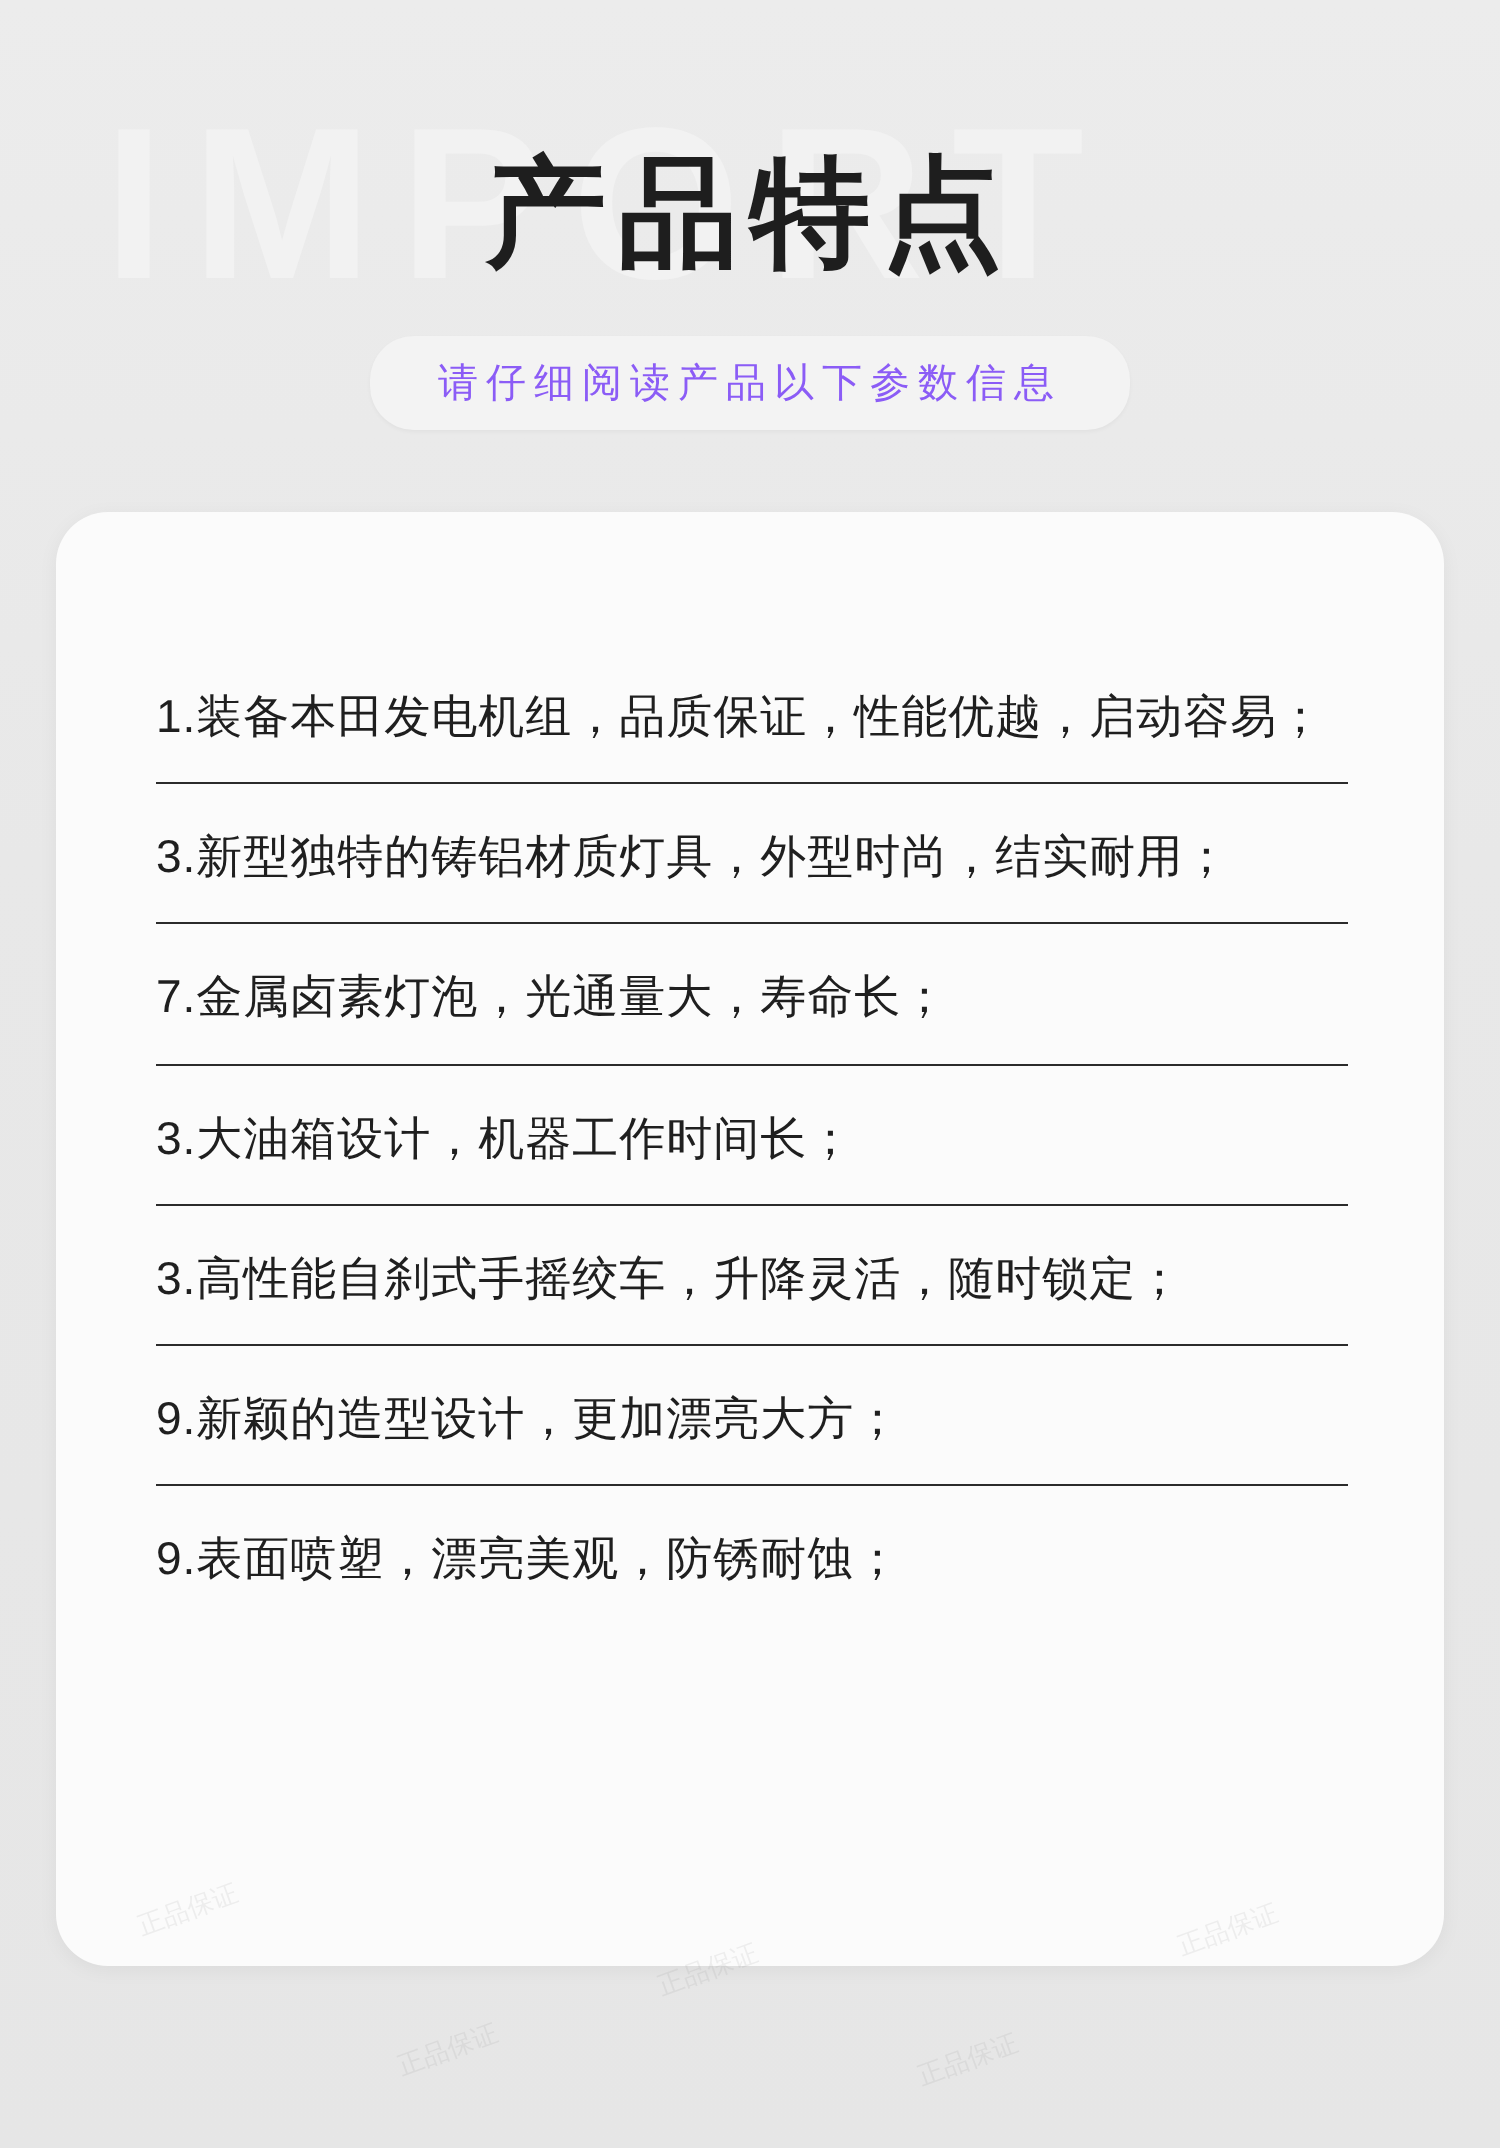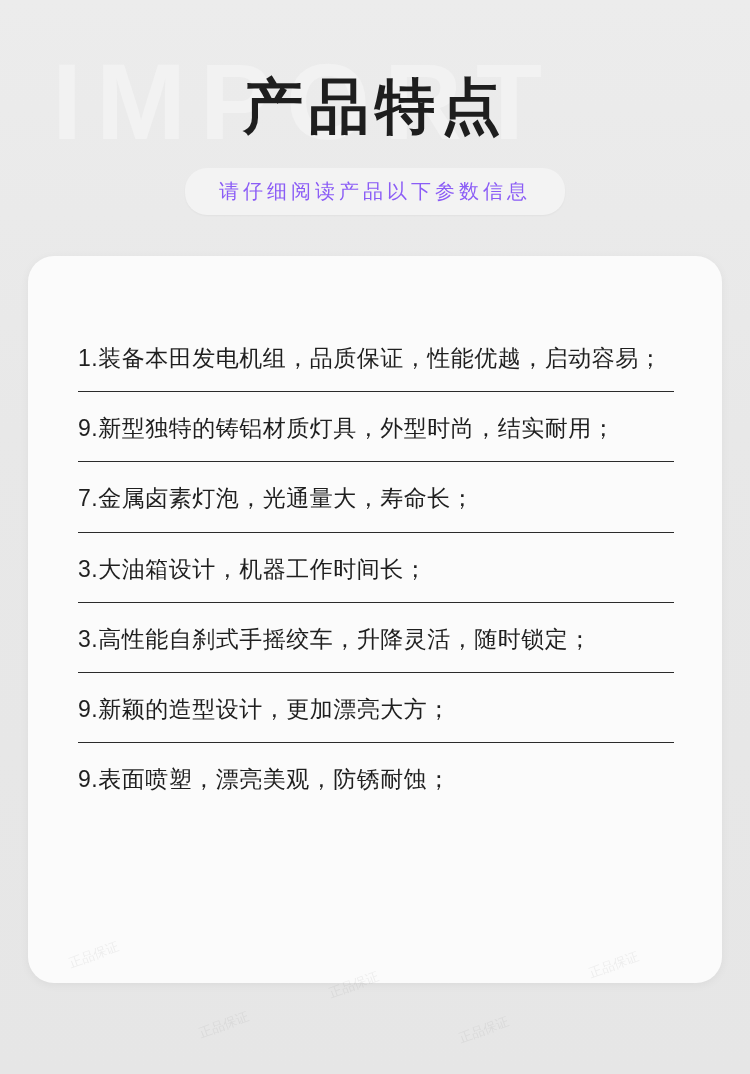--- a/index.html
+++ b/index.html
@@ -132,21 +132,21 @@
   <div class="header">
     <h1 class="main-title">产品特点</h1>
     <div class="subtitle-wrap">
       <span class="subtitle">请仔细阅读产品以下参数信息</span>
     </div>
   </div>
 
   <div class="card">
     <ul class="feature-list">
       <li class="feature-item">1.装备本田发电机组，品质保证，性能优越，启动容易；</li>
-      <li class="feature-item">9.新型独特的铸铝材质灯具，外型时尚，结实耐用；</li>
+      <li class="feature-item">3.新型独特的铸铝材质灯具，外型时尚，结实耐用；</li>
       <li class="feature-item">7.金属卤素灯泡，光通量大，寿命长；</li>
       <li class="feature-item">3.大油箱设计，机器工作时间长；</li>
       <li class="feature-item">3.高性能自刹式手摇绞车，升降灵活，随时锁定；</li>
       <li class="feature-item">9.新颖的造型设计，更加漂亮大方；</li>
       <li class="feature-item">9.表面喷塑，漂亮美观，防锈耐蚀；</li>
     </ul>
 
     <span class="wm" style="left:40px; top:690px;">正品保证</span>
     <span class="wm" style="left:300px; top:720px;">正品保证</span>
     <span class="wm" style="left:560px; top:700px;">正品保证</span>

